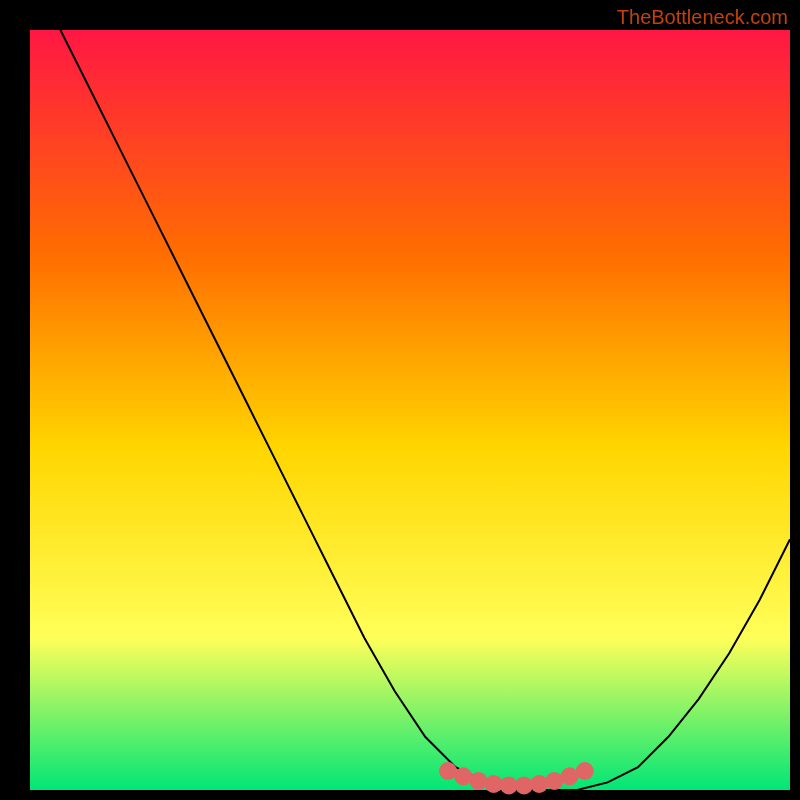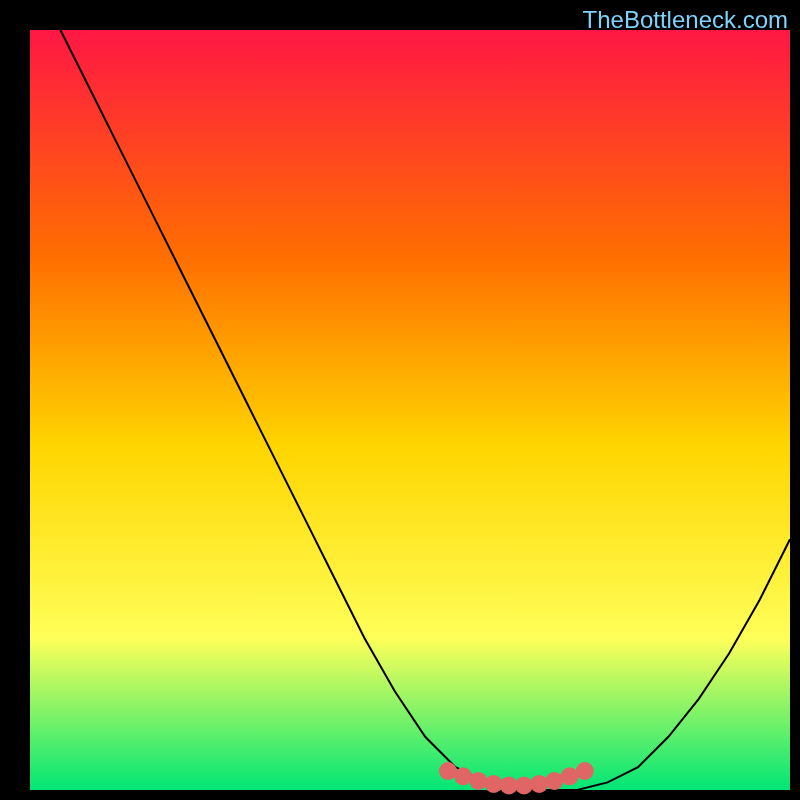--- a/index.html
+++ b/index.html
@@ -15,22 +15,22 @@
     position: absolute;
     top: 0;
     left: 0;
     width: 800px;
     height: 800px;
   }
   .watermark {
     position: absolute;
     top: 6px;
     right: 12px;
-    color: #7dd3fc;
-    font-size: 24px;
+    color: #c2410c;
+    font-size: 20px;
     font-weight: 500;
     z-index: 10;
   }
   svg {
     display: block;
   }
 </style>
 </head>
 <body>
 

